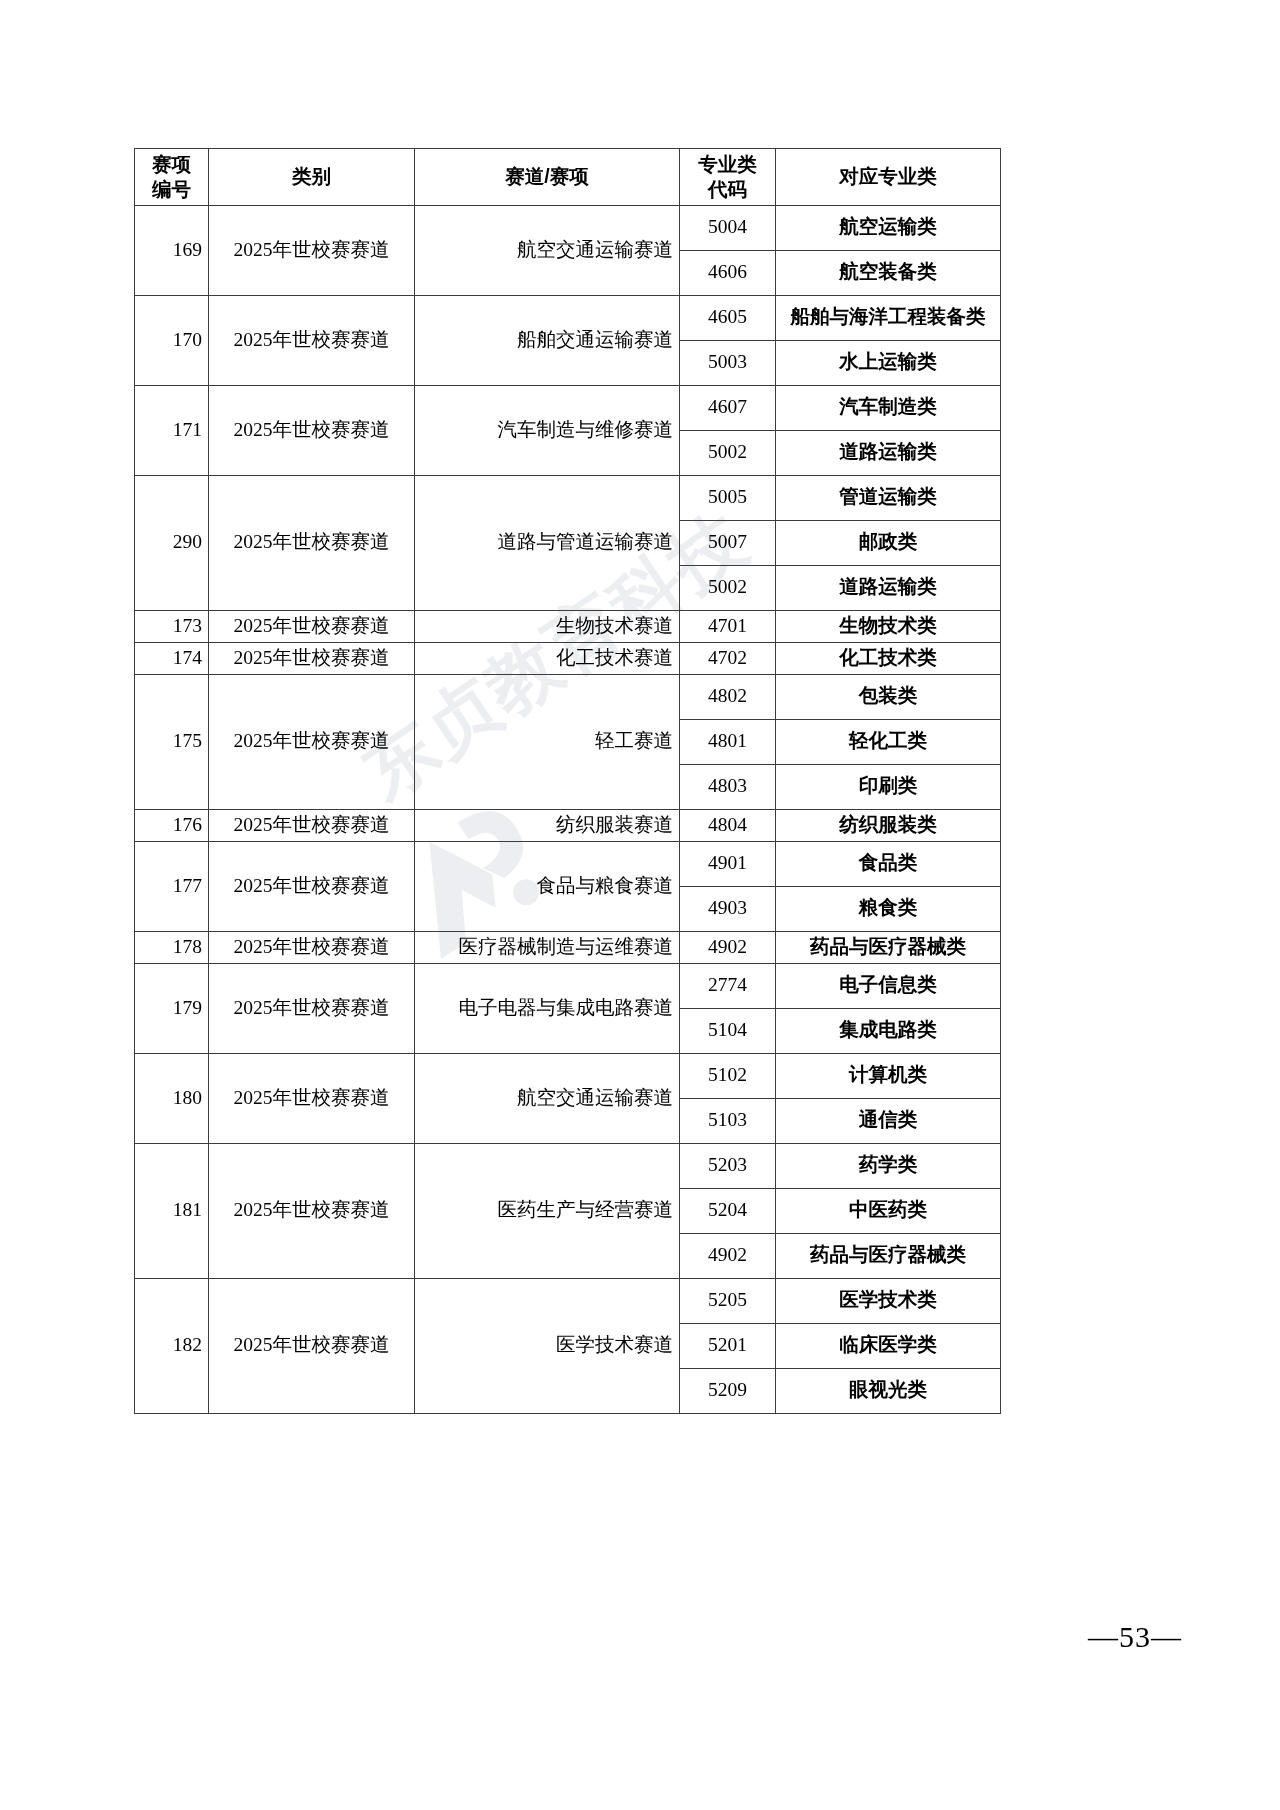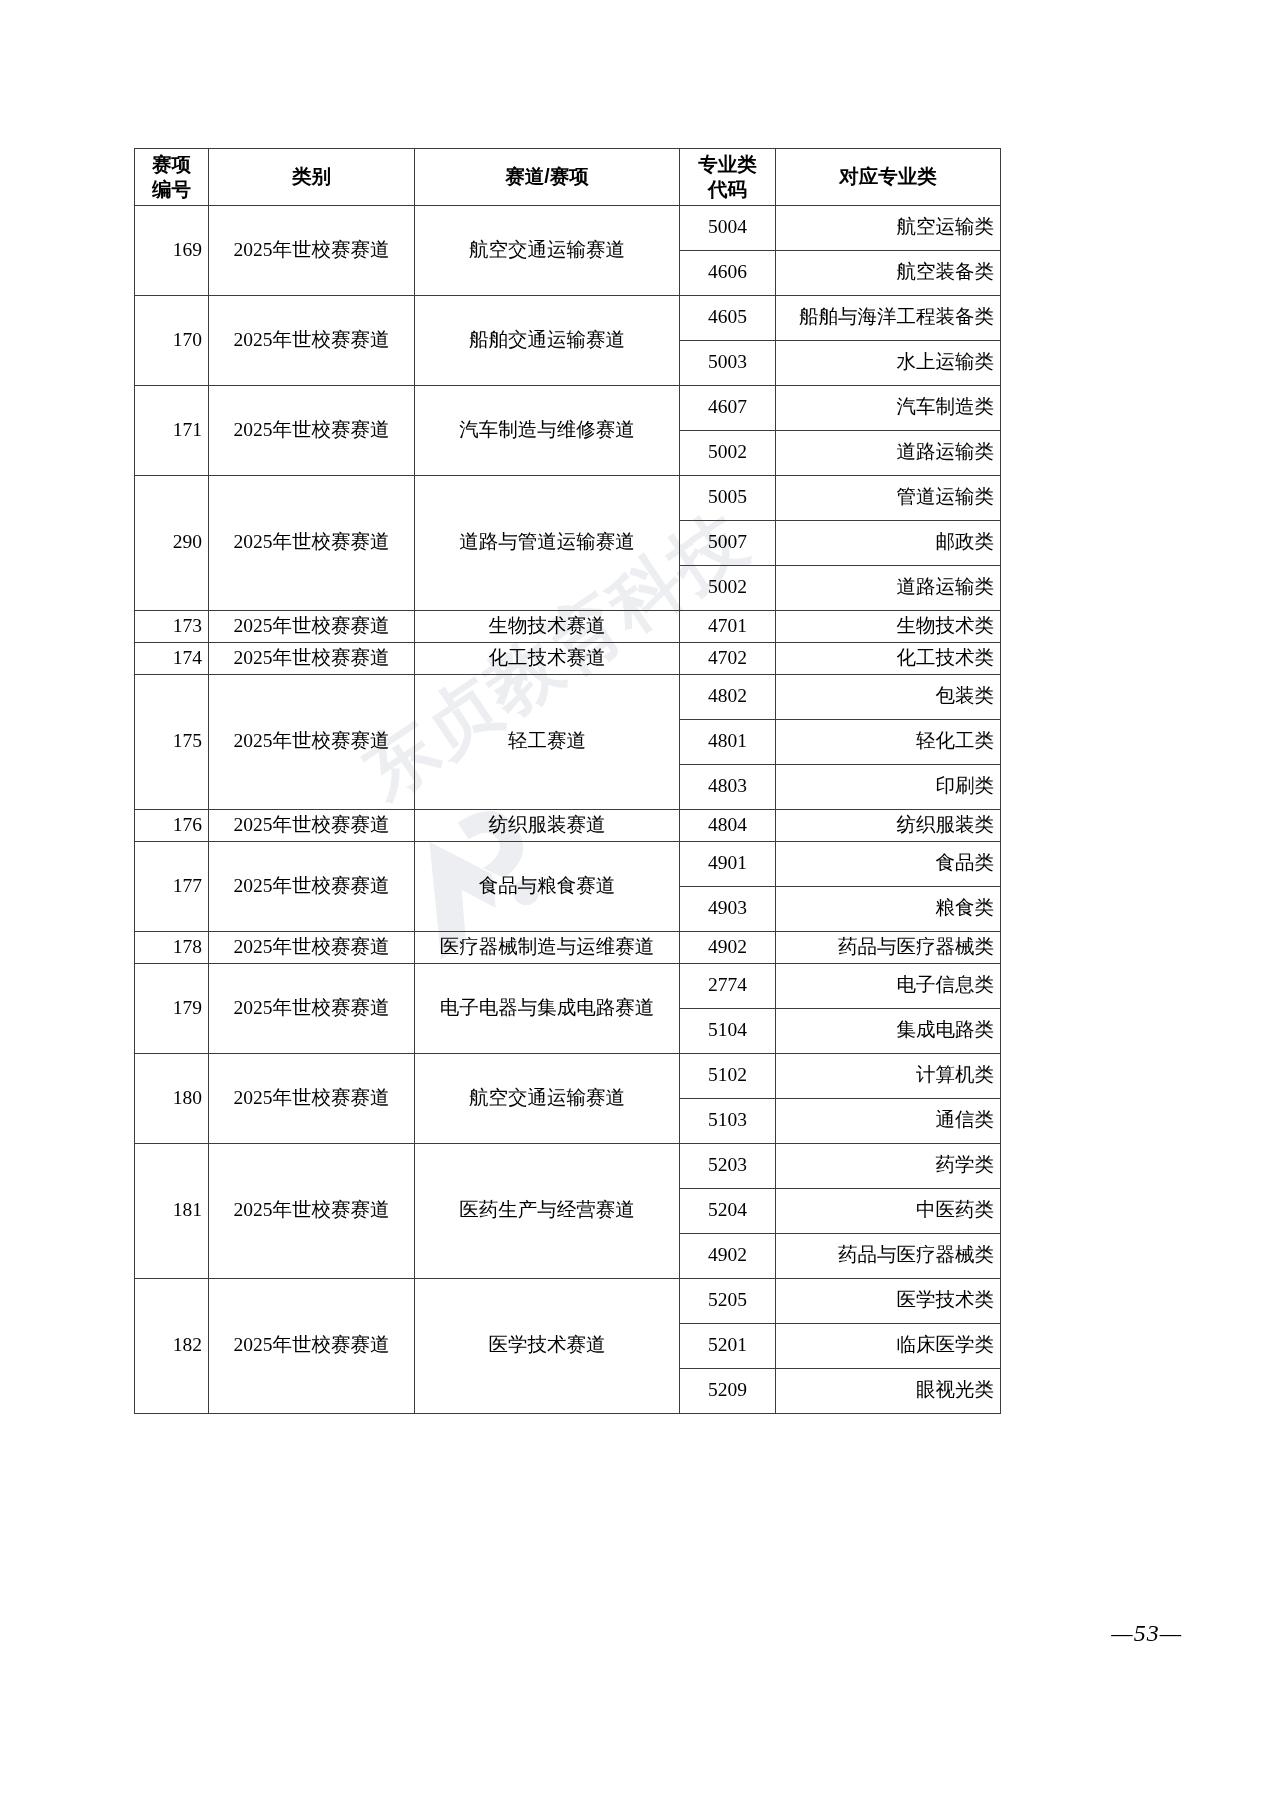--- a/index.html
+++ b/index.html
@@ -96,46 +96,46 @@
   }
   td.cell-no {
     text-align: right;
     font-size: 21px;
   }
   td.cell-cat {
     text-align: center;
     white-space: nowrap;
   }
   td.cell-track {
-    text-align: center;
+    text-align: right;
     padding-left: 12px;
     font-family: Liberation Serif, serif;
   }
   td.cell-code {
     text-align: center;
     font-size: 21px;
   }
   td.cell-major {
-    text-align: right;
+    text-align: center;
     padding-left: 12px;
+    font-weight: bold;
   }
 
   
   tr.r-tall td { height: 38px; }
 
   
   #page-footer {
     position: absolute;
     right: 106px;
     top: 1620px;
-    font-size: 24px;
+    font-size: 30px;
     font-family: "Liberation Serif", "DejaVu Serif", serif;
     letter-spacing: 1px;
     white-space: nowrap;
-    font-style: italic;
   }
 </style>
 </head>
 <body>
 
 <div id="watermark-layer">
   <div id="watermark">
     <div class="wm-text">东贞教育科技</div>
     <svg class="wm-mark" viewBox="0 0 190 180">
       <path d="M14 150 L70 46 L104 108 L88 138 L70 104 L44 150 Z" fill="#c3c9d2"></path>

